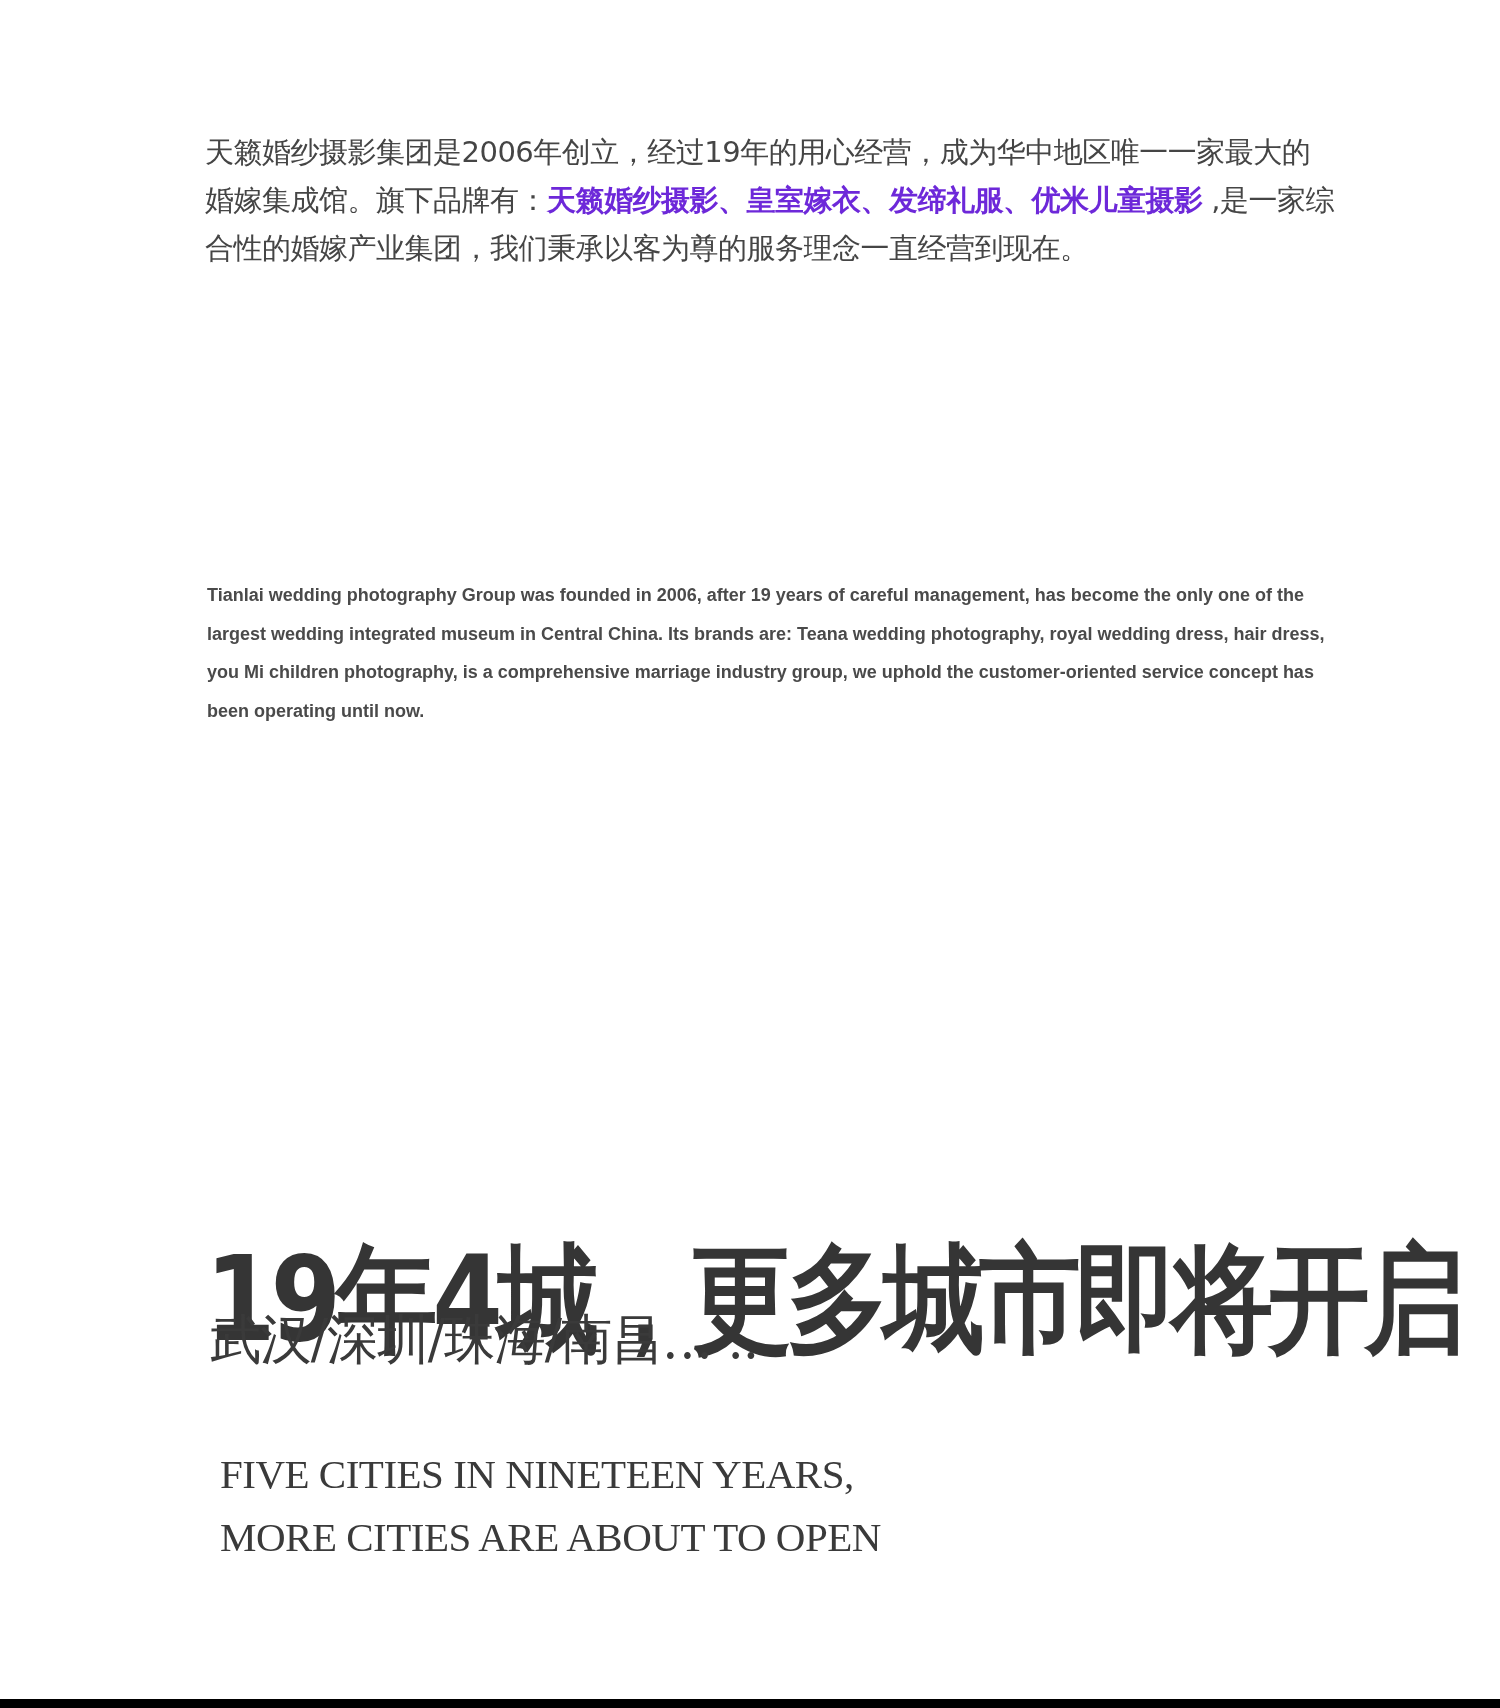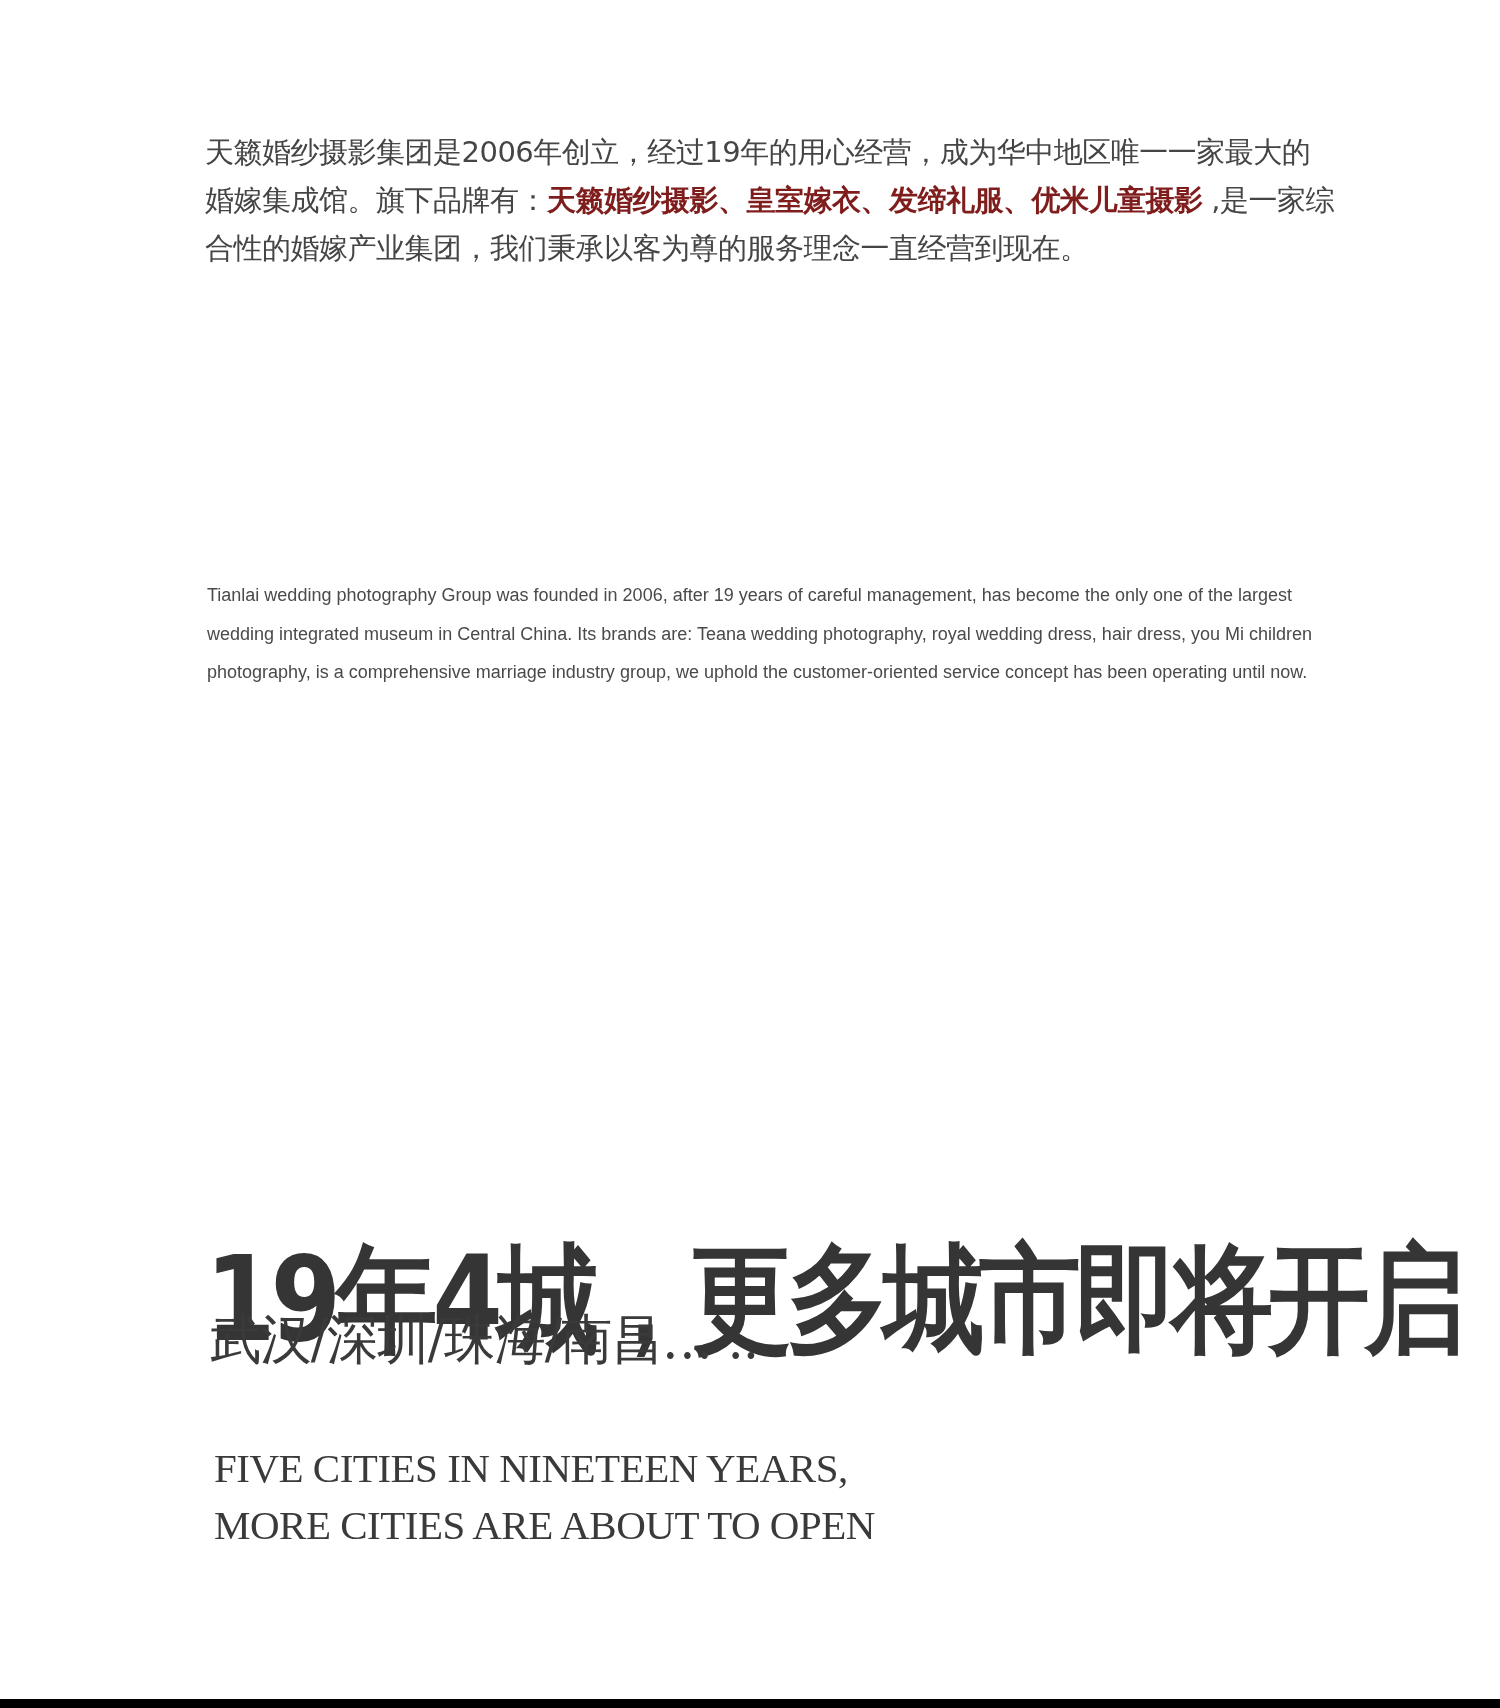--- a/index.html
+++ b/index.html
@@ -20,34 +20,34 @@
       left: 205px;
       top: 128px;
       width: 1130px;
       font-size: 29px;
       line-height: 48px;
       color: #454545;
       letter-spacing: -0.5px;
     }
     .cn-intro p { margin: 0; }
     .cn-intro .para2 { margin-top: 48px; }
-    .cn-intro b { font-weight: bold; color: #7f1d1d; }
+    .cn-intro b { font-weight: bold; color: #6d28d9; }
     .cn-intro .bi { font-weight: bold; font-style: italic; color: #3c3c3c; }
 
     .en-intro {
       position: absolute;
       left: 207px;
       top: 576px;
       width: 1130px;
       font-family: "Liberation Sans", "DejaVu Sans", sans-serif;
       font-size: 18px;
       line-height: 38.5px;
       color: #4a4a4a;
     }
-    .en-intro p { margin: 0; }
+    .en-intro p { margin: 0; font-weight: bold; }
     .en-intro .para2 { margin-top: 38px; }
 
     .headline {
       position: absolute;
       left: 205px;
       top: 1155px;
       white-space: nowrap;
       font-family: "DejaVu Sans", "Liberation Sans", sans-serif;
       font-weight: bold;
       font-size: 118px;
@@ -74,21 +74,21 @@
     .tagline {
       position: absolute;
       left: 210px;
       top: 1438px;
       font-family: "Liberation Serif", "DejaVu Serif", serif;
       font-size: 41px;
       line-height: 53px;
       color: #3a3a3a;
       letter-spacing: -0.5px;
     }
-    .tagline p { margin: 4px; white-space: nowrap; }
+    .tagline p { margin: 10px; white-space: nowrap; }
 
     .bottom-bar {
       position: absolute;
       left: 0;
       top: 1699px;
       width: 1500px;
       height: 9px;
       background: #000000;
     }
   </style>

